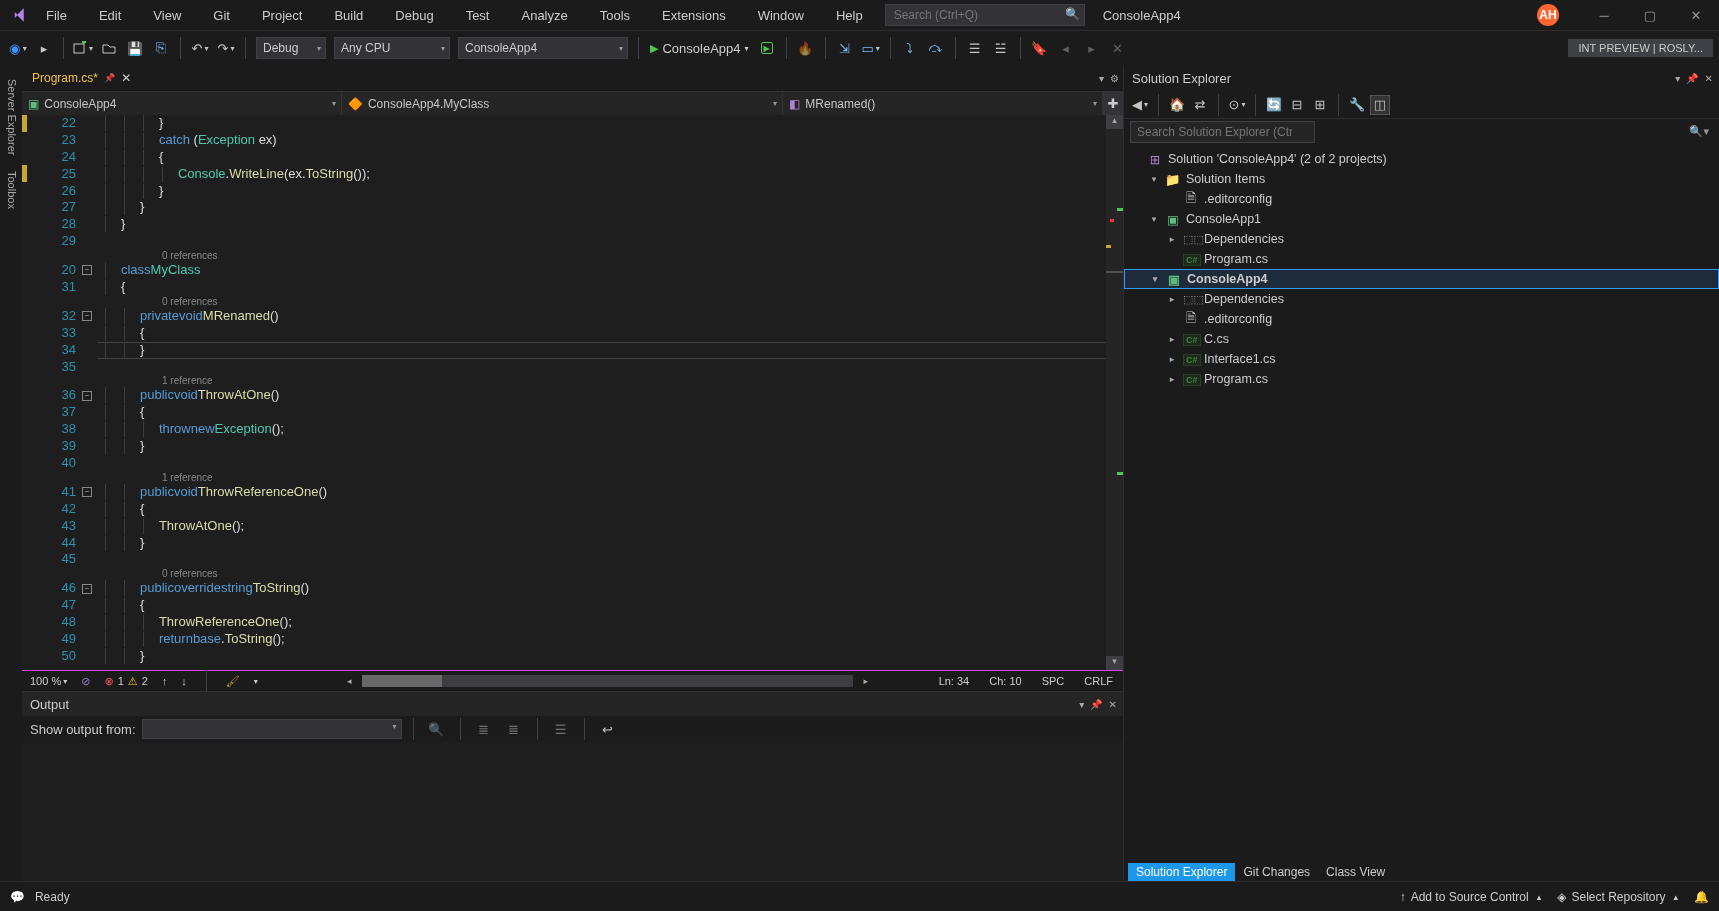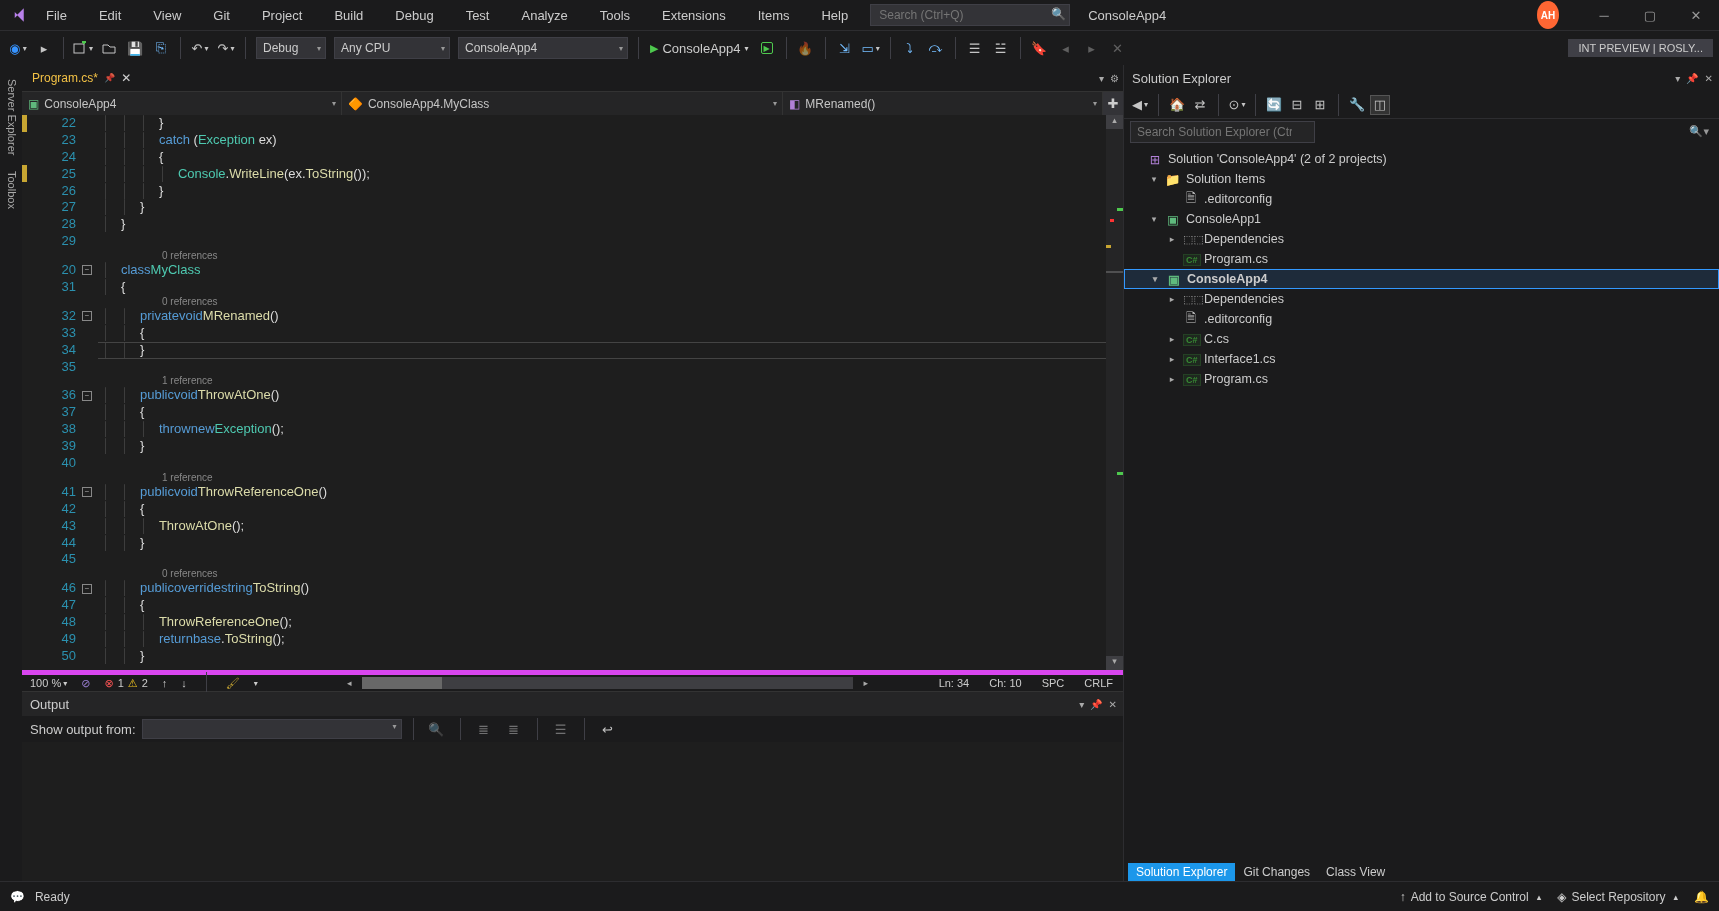--- a/index.html
+++ b/index.html
@@ -6,21 +6,21 @@
 html,body{width:1719px;height:911px;overflow:hidden;background:#1e1e1e;color:#ccc;font-size:13px;}
 .titlebar{height:30px;background:#1b1b1c;display:flex;align-items:center;padding:0 6px;position:relative;}
 .app-icon{width:20px;height:20px;margin:0 6px 0 4px;color:#b880ea;display:flex;align-items:center;justify-content:center;}
 .menus{display:flex;gap:12px;}
 .menu{padding:4px 10px;color:#ccc;cursor:default;}
 .search-wrap{margin-left:12px;position:relative;}
 .search{background:#333337;border:1px solid #3f3f46;height:22px;width:200px;color:#aaa;padding:0 22px 0 8px;font-size:12px;}
 .search-mag{position:absolute;right:4px;top:3px;color:#999;font-size:12px;}
 .title-app{margin-left:18px;color:#ccc;}
 .win-controls{position:absolute;right:0;top:0;display:flex;align-items:center;height:30px;}
-.avatar{width:22px;height:28px;border-radius:50%;background:#ff6633;color:#fff;font-size:10px;font-weight:bold;display:flex;align-items:center;justify-content:center;margin-right:22px;margin-left:42px;}
+.avatar{width:22px;height:22px;border-radius:50%;background:#ff6633;color:#fff;font-size:12px;font-weight:bold;display:flex;align-items:center;justify-content:center;margin-right:22px;margin-left:42px;}
 .win-btn{width:46px;height:30px;display:flex;align-items:center;justify-content:center;color:#999;}
 .toolbar{height:35px;background:#1b1b1c;border-top:1px solid #2d2d30;display:flex;align-items:center;padding:0 6px;gap:2px;}
 .tb-ico{width:20px;height:20px;display:flex;align-items:center;justify-content:center;color:#c5c5c5;margin:0 2px;position:relative;}
 .tb-sep{width:1px;height:22px;background:#3f3f46;margin:0 5px;}
 .tb-drop::after{content:'▾';font-size:8px;margin-left:2px;color:#c5c5c5;}
 .tb-select{background:#333337;border:1px solid #3f3f46;height:22px;color:#ccc;padding:0 18px 0 6px;font-size:12px;position:relative;display:flex;align-items:center;margin:0 3px;}
 .tb-select::after{content:'▾';position:absolute;right:4px;font-size:8px;color:#999;}
 .tb-start{color:#ccc;display:flex;align-items:center;gap:4px;margin:0 4px;}
 .play-g{color:#4ec94e;font-size:11px;}
 .play-o{color:#4ec94e;font-size:11px;border:1px solid #4ec94e;width:12px;height:12px;display:inline-flex;align-items:center;justify-content:center;border-radius:2px;font-size:8px;}
@@ -53,21 +53,21 @@
 .type{color:#4ec9b0;}
 .method{color:#dcdcaa;}
 .codelens{color:#888;font-size:10px;line-height:12px;height:12px;}
 .guide{color:#404040;display:inline-block;}
 .vscroll{width:17px;background:#3e3e42;display:flex;flex-direction:column;position:relative;}
 .vscroll-marks{flex:1;background:#252526;position:relative;}
 .mk{position:absolute;right:0;width:6px;height:3px;}
 .mk.green{background:#4ec94e;}
 .mk.red{background:#ff3333;width:4px;left:4px;}
 .mk.yellow{background:#c8a632;left:0;width:5px;}
-.editor-status{height:21px;background:#1b1b1c;border-top:5px solid #d946ef;display:flex;align-items:center;padding:0 8px;font-size:11px;color:#ccc;gap:14px;position:relative;}
+.editor-status{height:21px;background:#1b1b1c;border-top:1px solid #d946ef;display:flex;align-items:center;padding:0 8px;font-size:11px;color:#ccc;gap:14px;position:relative;}
 .es-zoom{display:flex;align-items:center;gap:2px;}
 .es-errs{display:flex;align-items:center;gap:4px;}
 .err-ico{color:#ff5555;}
 .warn-ico{color:#f0c420;}
 .es-right{position:absolute;right:10px;display:flex;gap:20px;}
 .hscrolltrack{position:absolute;left:340px;right:270px;height:12px;background:#3e3e42;}
 .hscrollthumb{position:absolute;left:0;width:80px;height:12px;background:#686868;}
 .hsL{position:absolute;left:325px;font-size:9px;color:#aaa;}
 .hsR{position:absolute;right:255px;font-size:9px;color:#aaa;}
 .output-panel{height:190px;background:#1b1b1c;border-top:1px solid #333;display:flex;flex-direction:column;}
@@ -124,21 +124,21 @@
       <div class="menu">Edit</div>
       <div class="menu">View</div>
       <div class="menu">Git</div>
       <div class="menu">Project</div>
       <div class="menu">Build</div>
       <div class="menu">Debug</div>
       <div class="menu">Test</div>
       <div class="menu">Analyze</div>
       <div class="menu">Tools</div>
       <div class="menu">Extensions</div>
-      <div class="menu">Items</div>
+      <div class="menu">Window</div>
       <div class="menu">Help</div>
     </div>
   <div class="search-wrap">
     <input class="search" placeholder="Search (Ctrl+Q)" style="">
     <span class="search-mag">🔍</span>
   </div>
   <div class="title-app">ConsoleApp4</div>
   <div class="win-controls">
     <div class="avatar">AH</div>
     <div class="win-btn">─</div>

